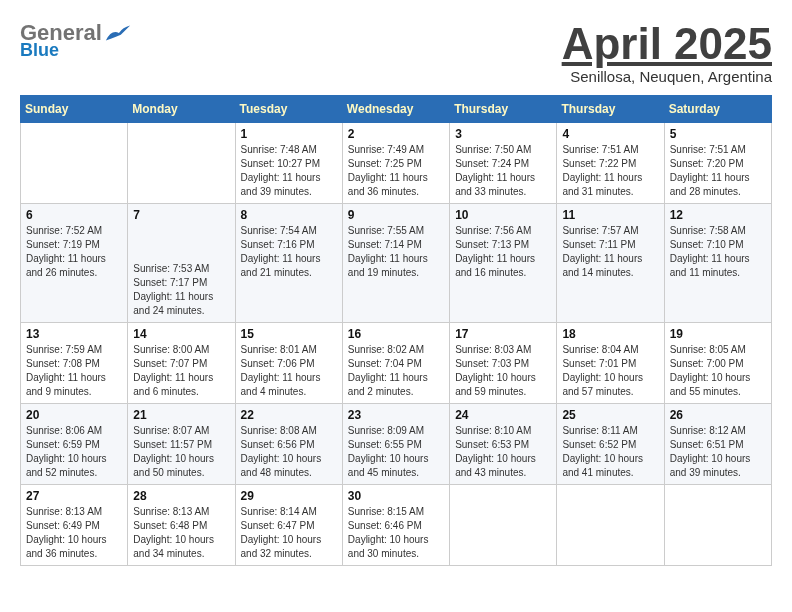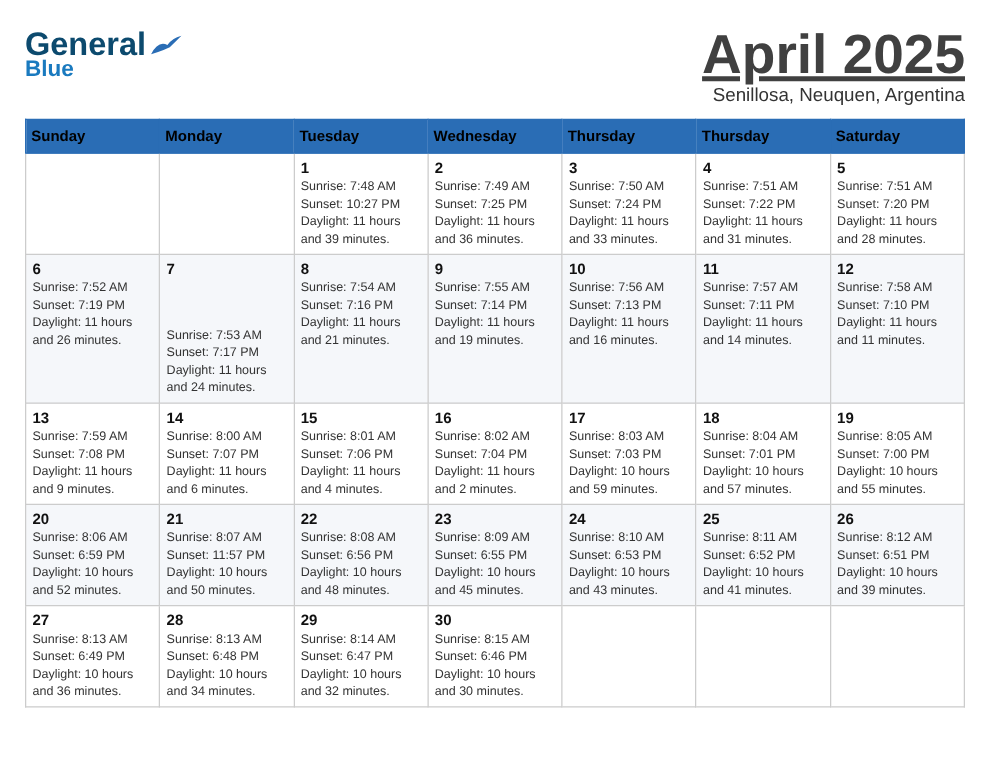--- a/index.html
+++ b/index.html
@@ -19,23 +19,23 @@
     .logo {
       display: flex;
       flex-direction: column;
       align-items: flex-start;
     }
     .logo-text {
       display: flex;
       align-items: center;
     }
     .logo-general {
-      font-size: 26px;
+      font-size: 22px;
       font-weight: bold;
-      color: #0c4a6e;
+      color: #737373;
     }
     .logo-blue {
       font-size: 18px;
       font-weight: bold;
       color: #1a7abf;
     }
     .logo-bird {
       width: 28px;
       height: 24px;
       margin-left: 2px;
@@ -54,21 +54,21 @@
       font-size: 15px;
       color: #333;
     }
     .calendar {
       width: 100%;
       border-collapse: collapse;
       font-size: 10.5px;
     }
     .calendar th {
       background: #2a6db5;
-      color: #000000;
+      color: #fef9c3;
       padding: 6px 4px;
       text-align: left;
       font-size: 12px;
       border: 1px solid #2a6db5;
     }
     .calendar td {
       vertical-align: top;
       padding: 4px 5px;
       border: 1px solid #ccc;
       width: 107px;

